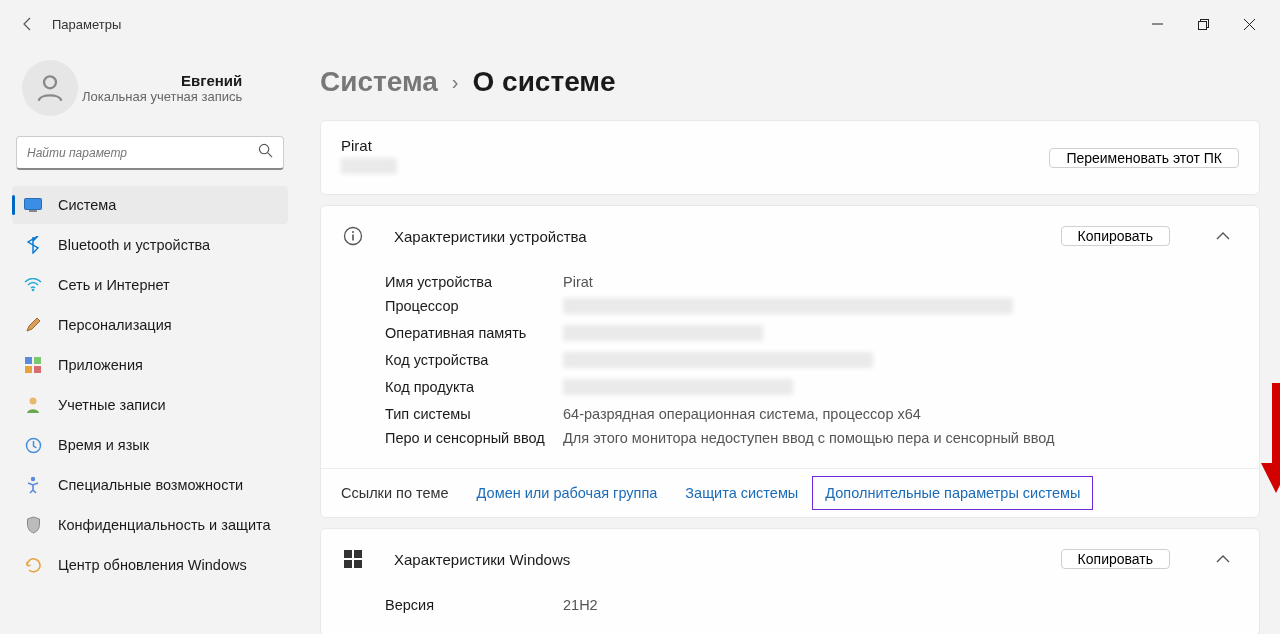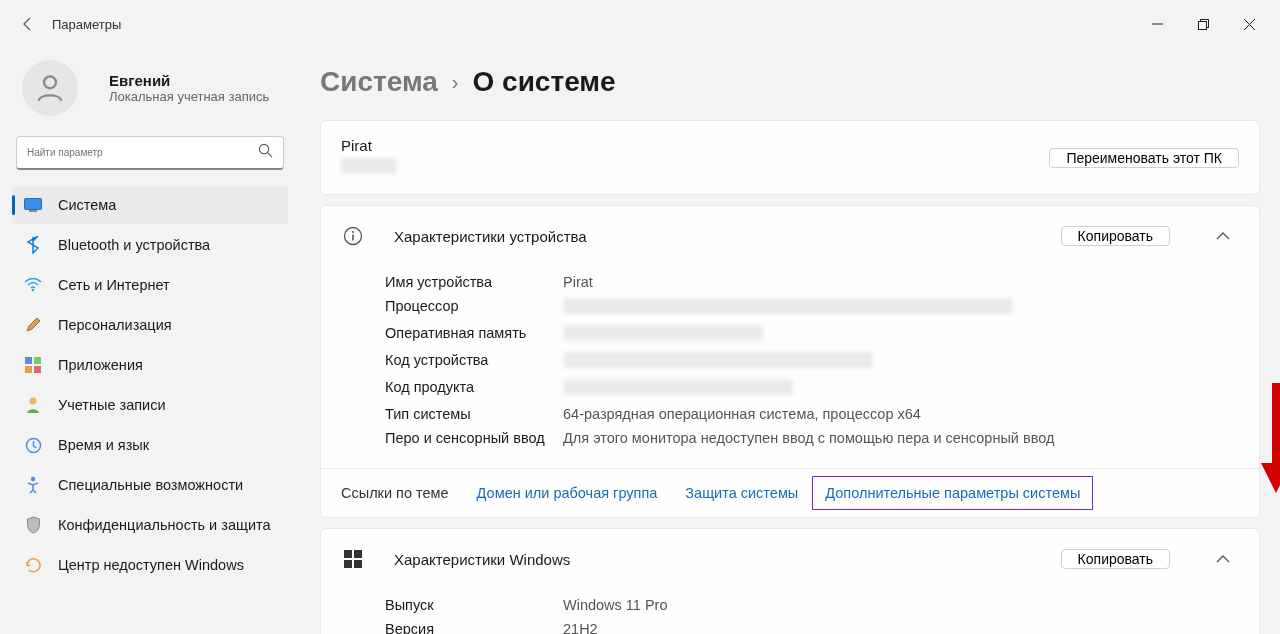--- a/index.html
+++ b/index.html
@@ -4,26 +4,26 @@
 <style>
 * { margin: 0; padding: 0; box-sizing: border-box; font-family: "Segoe UI", -apple-system, sans-serif; }
 body { background: #f3f3f3; width: 1280px; height: 634px; overflow: hidden; color: #1a1a1a; }
 .titlebar { display: flex; align-items: center; height: 48px; padding: 0 8px; }
 .back-btn { width: 40px; height: 40px; display: flex; align-items: center; justify-content: center; color: #555; }
 .title { font-size: 13px; color: #333; margin-left: 4px; }
 .win-controls { margin-left: auto; display: flex; }
 .win-btn { width: 46px; height: 32px; display: flex; align-items: center; justify-content: center; }
 .layout { display: flex; height: calc(100% - 48px); }
 .sidebar { width: 300px; padding: 0 12px; }
-.user-block { display: flex; align-items: center; gap: 31px; padding: 12px 10px 20px 10px; }
+.user-block { display: flex; align-items: center; gap: 4px; padding: 12px 10px 20px 10px; text-align: right; }
 .avatar { width: 56px; height: 56px; border-radius: 50%; background: #e6e6e6; display: flex; align-items: center; justify-content: center; }
 .user-name { font-size: 15px; font-weight: 600; }
 .user-sub { font-size: 13px; color: #666; }
 .search-box { display: flex; align-items: center; background: #fff; border: 1px solid #ccc; border-bottom: 2px solid #888; border-radius: 4px; height: 34px; padding: 0 10px; margin: 0 4px 16px 4px; }
-.search-box input { border: none; outline: none; flex: 1; font-size: 10px; background: transparent; }
+.search-box input { border: none; outline: none; flex: 1; font-size: 12px; background: transparent; font-style: italic; }
 .nav { display: flex; flex-direction: column; gap: 2px; }
 .nav-item { display: flex; align-items: center; gap: 16px; height: 38px; padding: 0 12px; border-radius: 4px; font-size: 14.5px; position: relative; }
 .nav-item.active { background: #eaeaea; }
 .nav-item.active::before { content: ""; position: absolute; left: 0; top: 9px; bottom: 9px; width: 3px; background: #0067c0; border-radius: 2px; }
 .nav-icon { width: 18px; height: 18px; flex-shrink: 0; display: flex; align-items: center; justify-content: center; font-size: 16px; }
 .main { flex: 1; padding: 0 20px 0 20px; overflow-y: auto; }
 .breadcrumb { display: flex; align-items: center; gap: 14px; padding: 18px 0 22px 0; }
 .bc-prev { font-size: 28px; color: #777; font-weight: 600; }
 .bc-sep { font-size: 20px; color: #777; }
 .bc-cur { font-size: 28px; font-weight: 600; }
@@ -182,21 +182,21 @@
             </svg>
           </span>
           <span>Конфиденциальность и защита</span>
         </div>
       <div class="nav-item">
           <span class="nav-icon">
             <svg width="17" height="17" viewBox="0 0 17 17">
               <path d="M2 8.5a6.5 6.5 0 1 1 2 4.5M2 8.5V5M2 8.5h3.5" fill="none" stroke="#e6a23c" stroke-width="1.6"></path>
             </svg>
           </span>
-          <span>Центр недоступен Windows</span>
+          <span>Центр обновления Windows</span>
         </div>
     </div>
   </div>
 
   <div class="main content-wrap">
     <div class="breadcrumb">
       <span class="bc-prev">Система</span>
       <span class="bc-sep">›</span>
       <span class="bc-cur">О системе</span>
     </div>
@@ -279,24 +279,20 @@
         <span class="card-title">Характеристики Windows</span>
         <button class="btn">Копировать</button>
         <span class="chev">
             <svg width="14" height="10">
               <path d="M1 8 L7 2 L13 8" stroke="#555" stroke-width="1.4" fill="none"></path>
             </svg>
           </span>
       </div>
       <div class="spec-list">
         <div class="spec-row">
-            <span class="spec-label">Выпуск</span>
-            <span class="spec-val">Windows 11 Pro</span>
-          </div>
-        <div class="spec-row">
             <span class="spec-label">Версия</span>
             <span class="spec-val">21H2</span>
           </div>
       </div>
     </div>
 
     <svg class="arrow-annotation" width="40" height="120">
       <path d="M20 5 L20 95" stroke="#d30000" stroke-width="8"></path>
       <path d="M5 85 L20 115 L35 85 Z" fill="#d30000"></path>
     </svg>

